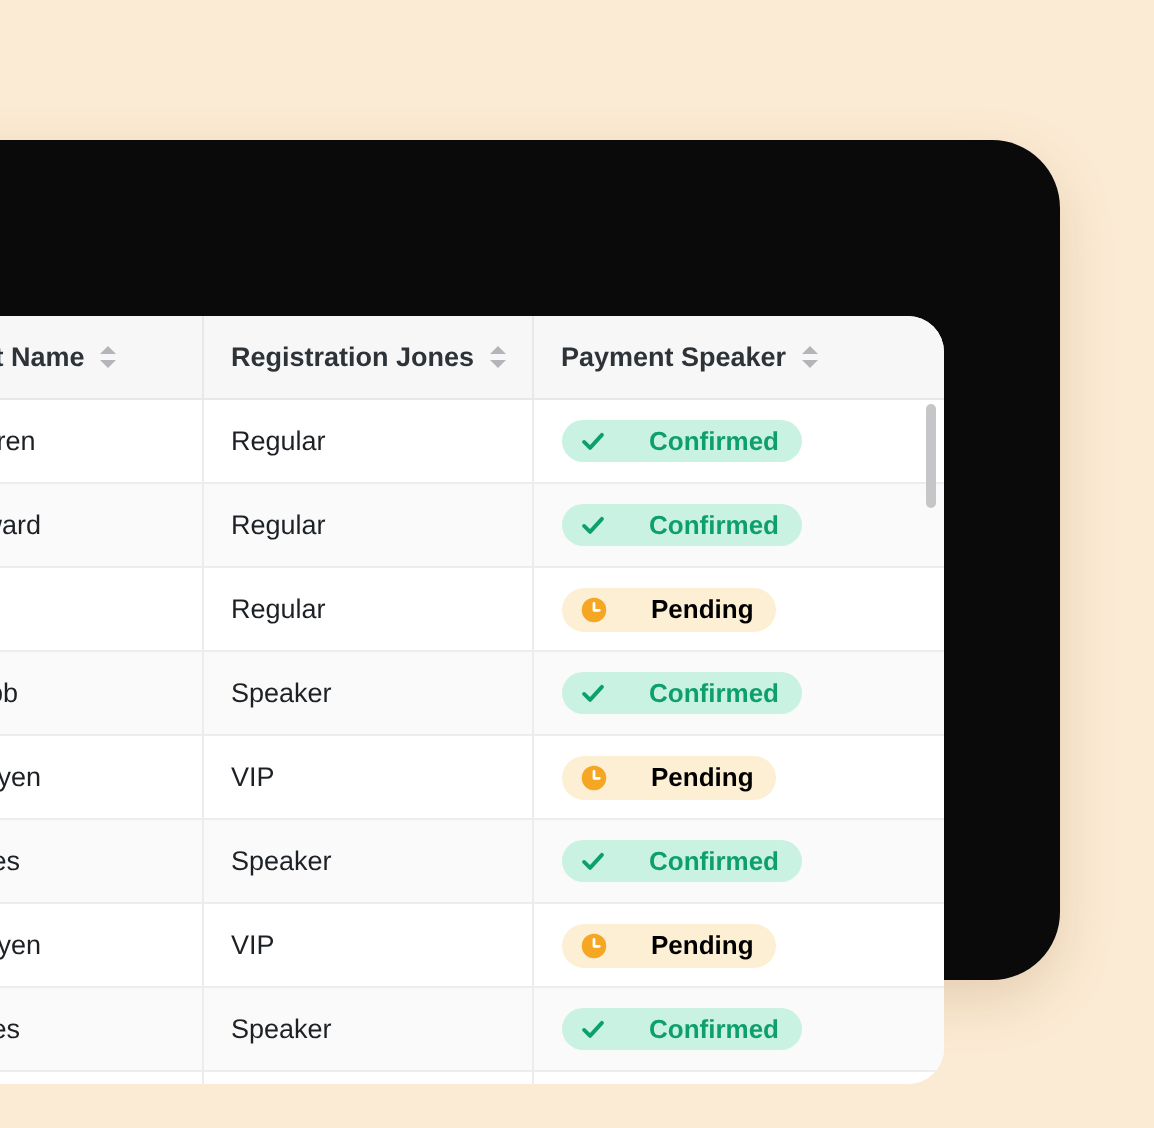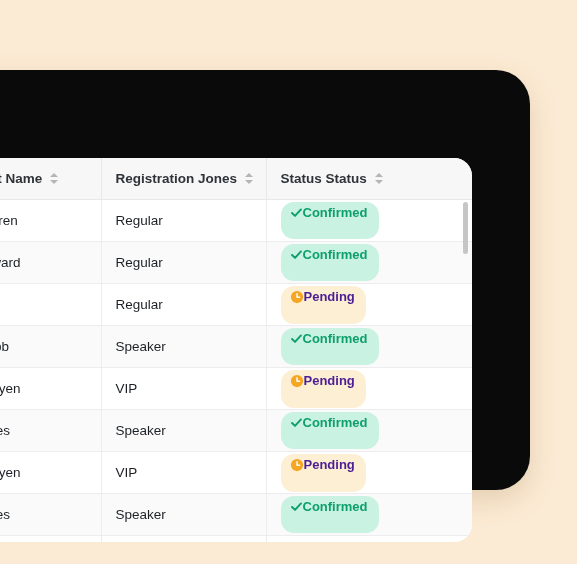--- a/index.html
+++ b/index.html
@@ -110,34 +110,34 @@
     background: #FFFFFF;
   }
   #data-table tbody td:last-child { border-right: none; }
   #data-table tbody tr.alt td { background: #FAFAFA; }
   #data-table tbody tr.filler td { height: 26px; }
 
   
   .badge {
     display: inline-flex;
     align-items: center;
-    gap: 0;
-    padding: 4px 11px 20px 9px;
+    gap: 22px;
+    padding: 4px 11px 4px 9px;
     border-radius: 13px;
     font-size: 13px;
     font-weight: bold;
     line-height: 1;
   }
   .badge-confirmed {
     background: #C9F2E2;
     color: #0E9F6E;
   }
   .badge-pending {
     background: #FDEFD4;
-    color: #4c1d95;
+    color: #000000;
   }
 
   .check-icon {
     width: 13px;
     height: 13px;
     flex: 0 0 auto;
     display: block;
   }
   .clock-icon {
     width: 14px;
@@ -183,21 +183,21 @@
             </div>
           </th>
           <th>
             <div class="th-inner">
               <span>Registration Jones</span>
               <span class="sort-icon"></span>
             </div>
           </th>
           <th>
             <div class="th-inner">
-              <span>Status Status</span>
+              <span>Payment Speaker</span>
               <span class="sort-icon"></span>
             </div>
           </th>
         </tr>
       </thead>
       <tbody id="table-body">
           <tr>
             <td>Warren</td>
             <td>Regular</td>
             <td><span class="badge badge-confirmed">

